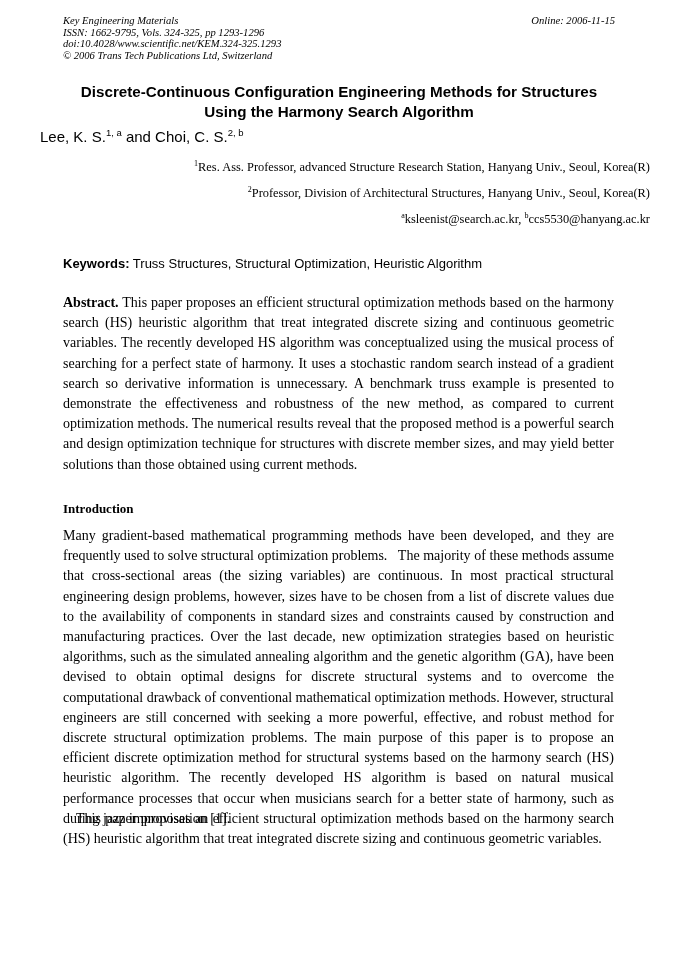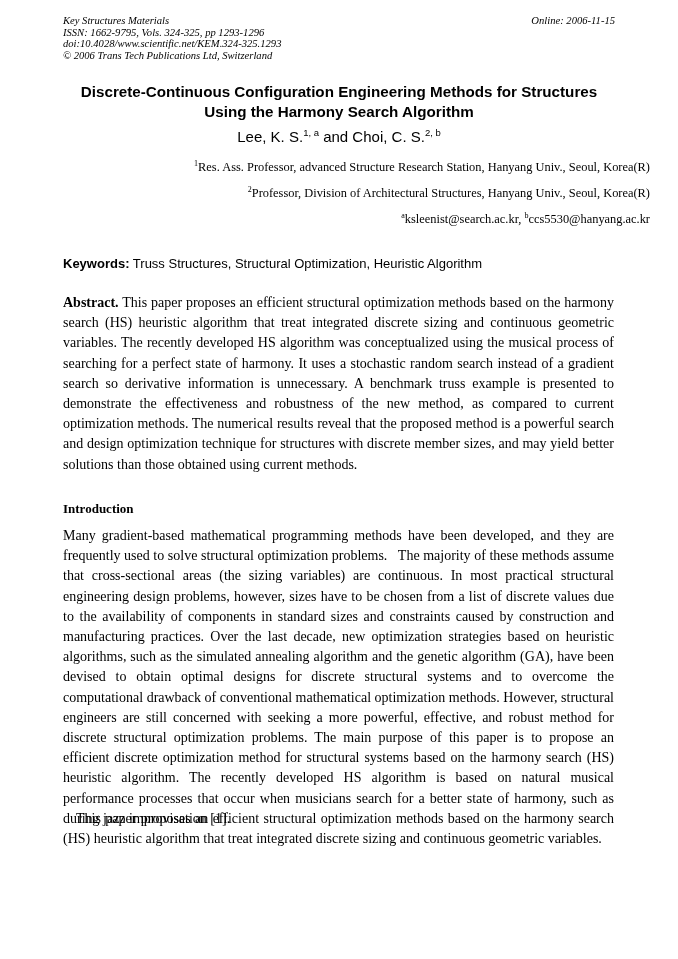--- a/index.html
+++ b/index.html
@@ -2,21 +2,21 @@
 <html><head>
 <meta charset="utf-8">
 <style>
   html, body { margin: 0; padding: 0; background: #ffffff; }
   body { width: 678px; height: 959px; position: relative; overflow: hidden; color: #000; }
   .page { position: absolute; left: 0; top: 0; width: 678px; height: 959px; }
   .hdr-left { position: absolute; left: 63px; top: 15px; font-family: "Liberation Serif", serif; font-style: italic; font-size: 10.6px; line-height: 11.6px; }
   .hdr-left div { white-space: nowrap; }
   .hdr-right { position: absolute; right: 63px; top: 15px; font-family: "Liberation Serif", serif; font-style: italic; font-size: 10.6px; line-height: 11.6px; }
   .title { position: absolute; left: 40px; width: 598px; top: 82px; text-align: center; font-family: "Liberation Sans", sans-serif; font-weight: bold; font-size: 15.2px; line-height: 20px; }
-  .authors { position: absolute; left: 40px; width: 598px; top: 127px; text-align: center; font-family: "Liberation Sans", sans-serif; font-size: 15px; line-height: 20px; }
+  .authors { position: absolute; left: 40px; width: 598px; top: 127px; text-align: left; font-family: "Liberation Sans", sans-serif; font-size: 15px; line-height: 20px; }
   .authors sup { font-size: 9.5px; vertical-align: 6px; line-height: 0; }
   .aff { position: absolute; left: 52px; width: 598px; text-align: right; font-family: Liberation Serif, serif; font-size: 12.4px; line-height: 15px; white-space: nowrap; }
   .aff sup { font-size: 8px; vertical-align: 5px; line-height: 0; }
   .aff1 { top: 160px; }
   .aff2 { top: 186px; }
   .aff3 { top: 212px; }
   .keywords { position: absolute; left: 63px; top: 256px; font-family: "Liberation Sans", sans-serif; font-size: 13px; line-height: 15px; white-space: nowrap; }
   .keywords b { font-weight: bold; }
   .body-text { position: absolute; left: 63px; width: 551px; font-family: "Liberation Serif", serif; font-size: 14px; line-height: 20.2px; text-align: justify; }
   .abstract { top: 293px; }
@@ -24,21 +24,21 @@
   .sec-head { position: absolute; left: 63px; top: 501px; font-family: "Liberation Serif", serif; font-weight: bold; font-size: 13px; line-height: 16px; }
   .intro1 { top: 526px; }
   .intro2 { top: 809px; text-indent: 13px; }
 </style>
 </head>
 <body>
 
 <div class="page">
 
   <div class="hdr-left">
-    <div>Key Structures Materials</div>
+    <div>Key Engineering Materials</div>
     <div>ISSN: 1662-9795, Vols. 324-325, pp 1293-1296</div>
     <div>doi:10.4028/www.scientific.net/KEM.324-325.1293</div>
     <div>© 2006 Trans Tech Publications Ltd, Switzerland</div>
   </div>
   <div class="hdr-right">Online: 2006-11-15</div>
 
   <div class="title">
     <div>Discrete-Continuous Configuration Engineering Methods for Structures</div>
     <div>Using the Harmony Search Algorithm</div>
   </div>

